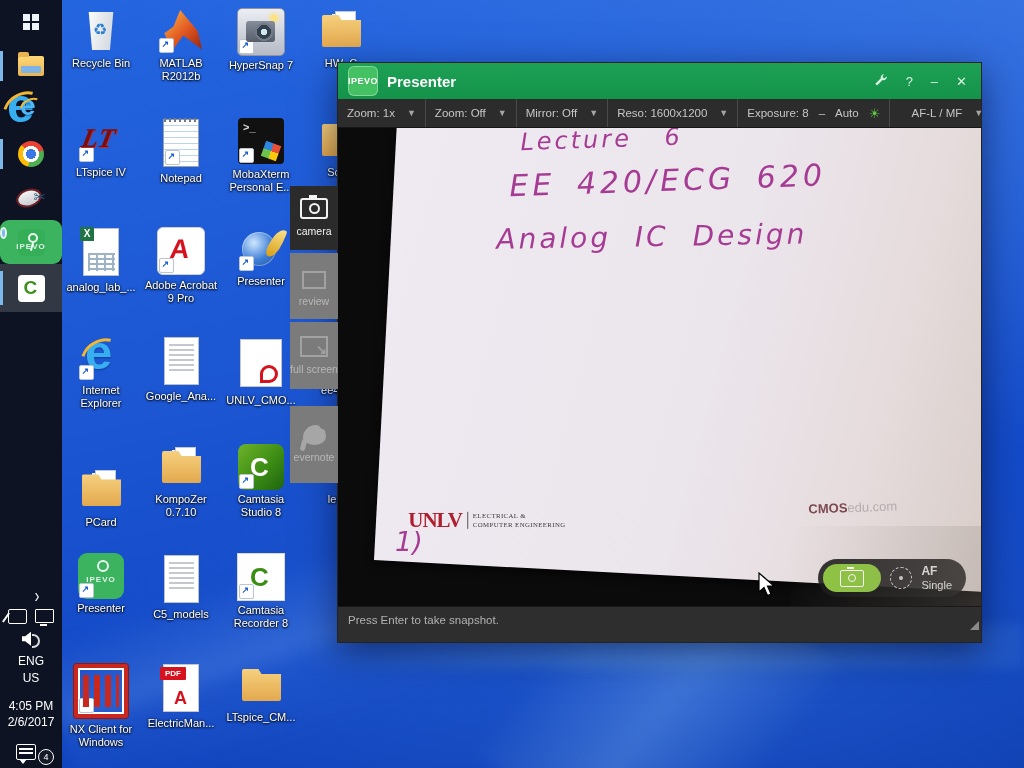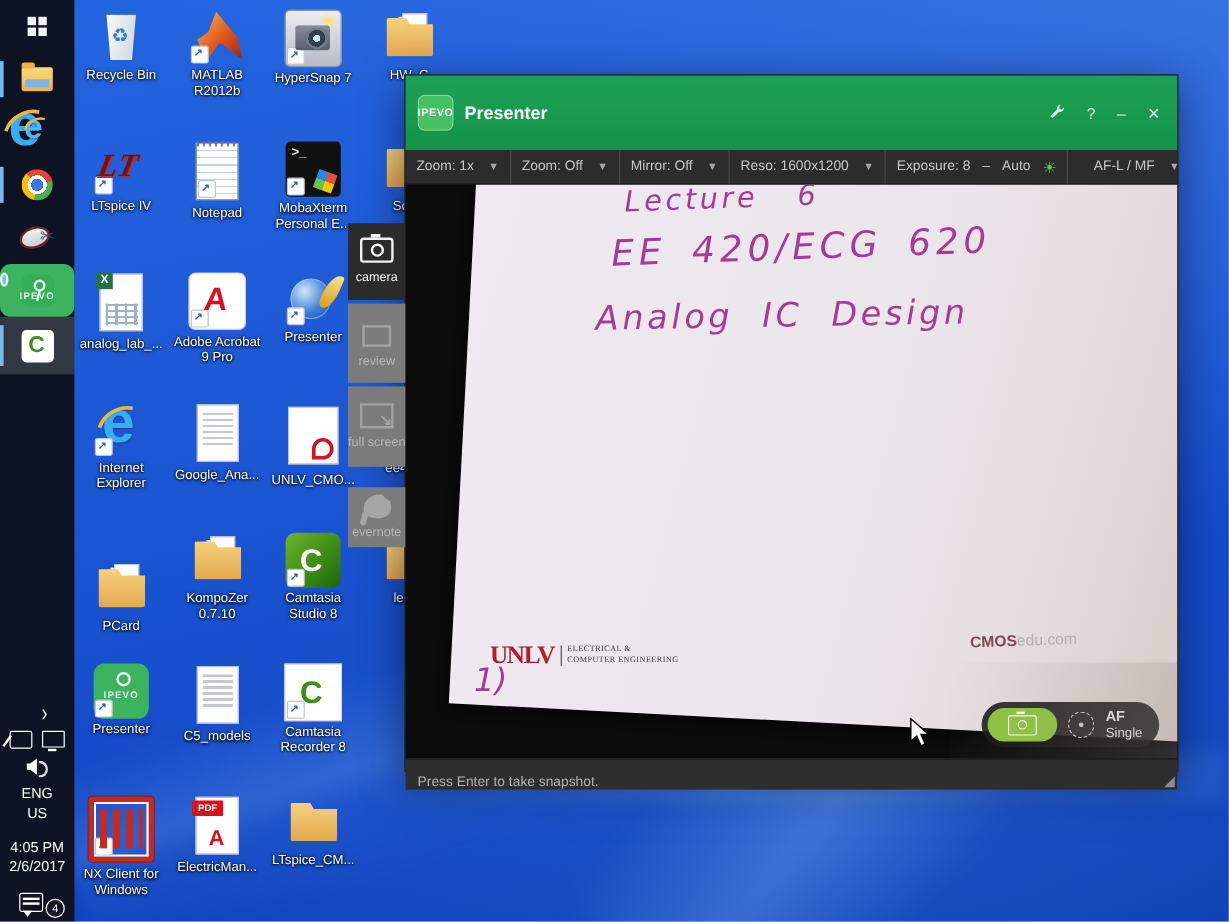--- a/index.html
+++ b/index.html
@@ -132,21 +132,21 @@
   [data-kind="nx"]::after{content:"";position:absolute;left:5px;top:7px;right:5px;bottom:7px;
     background:repeating-linear-gradient(90deg,#c8281e 0 6px,rgba(0,0,0,0) 6px 11px);}
   [data-kind="pdf"]{background:#fff;border:1px solid #c0c6cc;margin:2px 5px;width:34px;height:41px;}
   [data-kind="pdf"]::before{content:"PDF";position:absolute;left:-4px;top:2px;background:#d6121f;color:#fff;font-size:8px;font-weight:bold;
     padding:2px 5px;border-radius:1px;}
   [data-kind="pdf"]::after{content:"A";position:absolute;left:10px;bottom:2px;color:#d6121f;font-size:18px;font-weight:bold;}
 
   
   .win{position:absolute;left:337px;top:62px;width:645px;height:581px;z-index:10;
     box-shadow:0 10px 34px rgba(0,0,20,.5);background:#2e2e2e;border:1px solid #232323;box-sizing:border-box;}
-  .titlebar{height:62px;background:linear-gradient(#1da155,#14934a);display:flex;align-items:center;padding:0 10px;}
+  .titlebar{height:36px;background:linear-gradient(#1da155,#14934a);display:flex;align-items:center;padding:0 10px;}
   .app-logo{width:30px;height:30px;border-radius:6px;background:#43c163;display:flex;align-items:center;justify-content:center;
     color:#fff;font-size:9px;font-weight:bold;letter-spacing:.5px;box-shadow:inset 0 0 0 1px rgba(255,255,255,.35);}
   .app-title{color:#fff;font-size:15px;font-weight:bold;margin-left:9px;}
   .tb-btns{margin-left:auto;display:flex;align-items:center;gap:18px;color:#d9efe2;font-size:13px;padding-right:4px;}
   .tb-btns span{cursor:default;}
   .toolbar{height:28px;background:#2c2c2c;border-bottom:1px solid #161616;display:flex;align-items:stretch;color:#c6c6c6;font-size:11.5px;}
   .tgroup{display:flex;align-items:center;padding:0 9px;border-right:1px solid #4a4a4a;gap:6px;white-space:nowrap;}
   .tgroup .arr{color:#a5a5a5;font-size:9px;margin-left:6px;}
   .tgroup.exposure{flex:1;gap:10px;}
   .sun{color:#5fc244;font-size:13px;}
@@ -172,32 +172,32 @@
   .snap-pill{position:absolute;right:15px;bottom:9px;height:38px;border-radius:19px;background:rgba(22,22,22,.88);
     display:flex;align-items:center;padding:0 14px 0 5px;gap:9px;}
   .snap-btn{width:58px;height:28px;border-radius:14px;background:#8dc63f;display:flex;align-items:center;justify-content:center;}
   .cam-glyph{position:relative;width:22px;height:15px;border:1.6px solid #fff;border-radius:2px;}
   .cam-glyph::before{content:"";position:absolute;inset:0;margin:auto;width:6px;height:6px;border:1.6px solid #fff;border-radius:50%;}
   .cam-glyph::after{content:"";position:absolute;top:-4px;left:6px;width:7px;height:2.5px;background:#fff;}
   .af-ico{position:relative;width:20px;height:20px;border:1.6px dashed #cfcfcf;border-radius:50%;}
   .af-ico::after{content:"";position:absolute;inset:0;margin:auto;width:4px;height:4px;border-radius:50%;background:#cfcfcf;}
   .af-txt{color:#e6e6e6;font-size:11px;line-height:1.2;}
   .af-txt b{font-size:12px;}
-  .statusbar{position:relative;height:25px;background:#2e2e2e;border-top:1px solid #191919;display:flex;align-items:flex-end;
+  .statusbar{position:relative;height:25px;background:#2e2e2e;border-top:1px solid #191919;display:flex;align-items:center;
     color:#b2b2b2;font-size:11.5px;padding-left:10px;}
   .grip{position:absolute;right:2px;bottom:2px;width:0;height:0;border-left:9px solid transparent;border-bottom:9px solid #8b8b8b;}
 
   
   .side-tabs{position:absolute;left:-48px;top:123px;width:48px;display:flex;flex-direction:column;}
   .stab{width:48px;background:#7b7b7b;margin-bottom:3px;display:flex;flex-direction:column;align-items:center;justify-content:center;gap:6px;
     color:#b7b7b7;font-size:10.5px;text-align:center;line-height:1.15;}
   .stab[data-tab="camera"]{height:64px;background:#2b2b2b;color:#f2f2f2;}
   .stab[data-tab="review"]{height:66px;}
   .stab[data-tab="fullscreen"]{height:67px;}
-  .stab[data-tab="evernote"]{height:50px;margin-top:14px;}
+  .stab[data-tab="evernote"]{height:77px;margin-top:14px;}
   .tab-icon{position:relative;}
   .stab[data-tab="camera"] .tab-icon{width:24px;height:17px;border:2px solid #f2f2f2;border-radius:3px;}
   .stab[data-tab="camera"] .tab-icon::before{content:"";position:absolute;inset:0;margin:auto;width:7px;height:7px;border:2px solid #f2f2f2;border-radius:50%;}
   .stab[data-tab="camera"] .tab-icon::after{content:"";position:absolute;top:-5px;left:7px;width:8px;height:3px;background:#f2f2f2;}
   .stab[data-tab="review"] .tab-icon{width:20px;height:14px;border:2px solid #a2a2a2;background:#7b7b7b;margin-top:6px;}
   .stab[data-tab="review"] .tab-icon::before{content:"";position:absolute;top:-7px;left:4px;width:20px;height:14px;border:2px solid #a2a2a2;z-index:-1;}
   .stab[data-tab="fullscreen"] .tab-icon{width:24px;height:17px;border:2px solid #a2a2a2;}
   .stab[data-tab="fullscreen"] .tab-icon::after{content:"\2198";position:absolute;right:-1px;bottom:-3px;color:#a2a2a2;font-size:13px;font-weight:bold;}
   .stab[data-tab="evernote"] .tab-icon{width:23px;height:20px;background:#a6a6a6;border-radius:55% 45% 48% 52%/62% 52% 42% 38%;}
   .stab[data-tab="evernote"] .tab-icon::before{content:"";position:absolute;right:-2px;top:-2px;width:9px;height:7px;background:#7b7b7b;border-radius:0 0 0 80%;}

